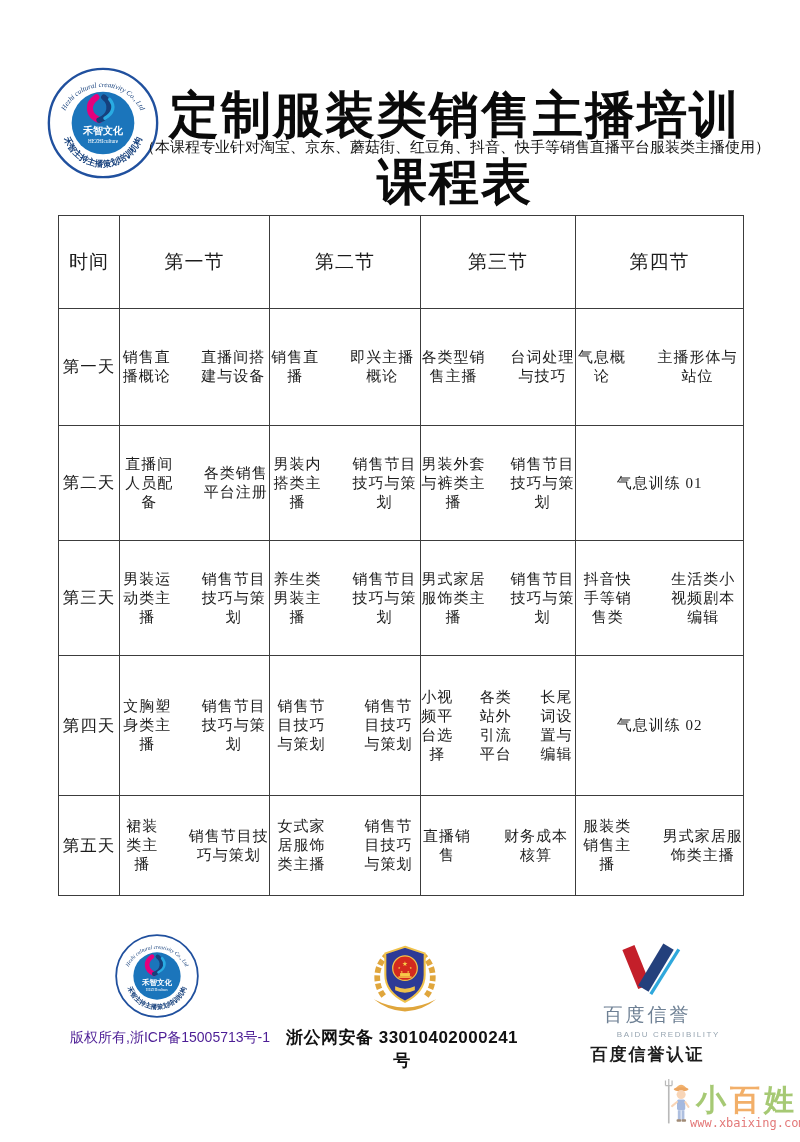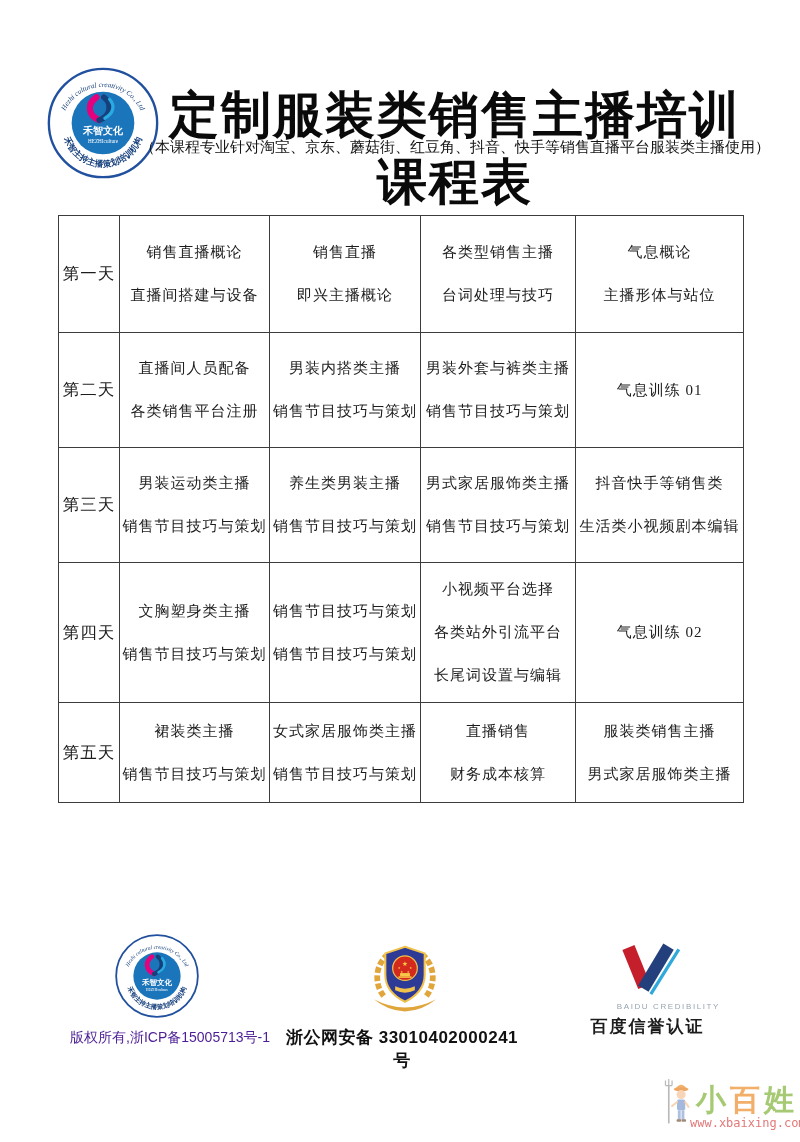--- a/index.html
+++ b/index.html
@@ -29,21 +29,21 @@
     padding:0;color:#1c1c1c;
   }
   tr.rh td{height:92px;font-size:19px;letter-spacing:1px;}
   tr.r0 td{height:116px;}
   tr.r1 td{height:114px;}
   tr.r2 td{height:114px;}
   tr.r3 td{height:139px;}
   tr.r4 td{height:99px;}
   td.day{font-size:16.5px;letter-spacing:1px;}
   .lines{
-    display:flex;flex-direction:column;justify-content:center;align-items:center;
+    display:flex;flex-direction:row;justify-content:center;align-items:center;
     gap:24px;font-size:15px;letter-spacing:1px;line-height:19px;height:100%;
   }
 
   
   .copyright{
     left:30px;top:1029px;width:240px;text-align:right;
     font-family:"Liberation Sans", sans-serif;font-size:14px;color:#4c1d95;
   }
   .police-num{
     left:282px;top:1026px;width:240px;text-align:center;
@@ -93,20 +93,27 @@
 
 <table class="course">
   <colgroup>
     <col style="width:61px">
       <col style="width:150px">
       <col style="width:151px">
       <col style="width:155px">
       <col style="width:168px">
   </colgroup>
   <tbody>
+      <tr class="rh">
+    <td>时间</td>
+    <td>第一节</td>
+    <td>第二节</td>
+    <td>第三节</td>
+    <td>第四节</td>
+  </tr>
 
   <tr class="r0">
     <td class="day">第一天</td>
     <td>
           <div class="lines">
       <div>销售直播概论</div>
       <div>直播间搭建与设备</div>
           </div>
         </td>
     <td>
@@ -285,20 +292,21 @@
   </svg>
 </div>
 <div class="abs police-num">浙公网安备 33010402000241号</div>
 
 <div class="abs baidu-block">
   <svg width="84" height="56" viewBox="0 0 90 60">
     <path d="M24 8 L 41 50" stroke="#c41f2a" stroke-width="14"></path>
     <path d="M67 7 L 40 52" stroke="#24407c" stroke-width="13"></path>
     <path d="M78 10 L 48 58" stroke="#2fa8dc" stroke-width="3.5"></path>
   </svg>
+  <div class="baidu-cn" style="color: rgb(110, 128, 148);">百度信誉</div>
   <div class="baidu-en">BAIDU CREDIBILITY</div>
   <div class="baidu-cert">百度信誉认证</div>
 </div>
 
 <div class="abs" style="left:663px;top:1074px;width:28px;height:56px;opacity:0.8;">
   <svg width="28" height="56" viewBox="0 0 34 64">
     <path d="M3 6 V12 M7 4 V12 M11 6 V12 M3 12 H11" stroke="#a8a8a8" stroke-width="1.5" fill="none"></path>
     <line x1="7" y1="12" x2="7" y2="58" stroke="#a8a8a8" stroke-width="2"></line>
     <path d="M15 16 Q 22 6 29 16 Q 22 19 15 16 Z" fill="#f0a04a"></path>
     <ellipse cx="22" cy="16.5" rx="9" ry="2.5" fill="#e8903a"></ellipse>

